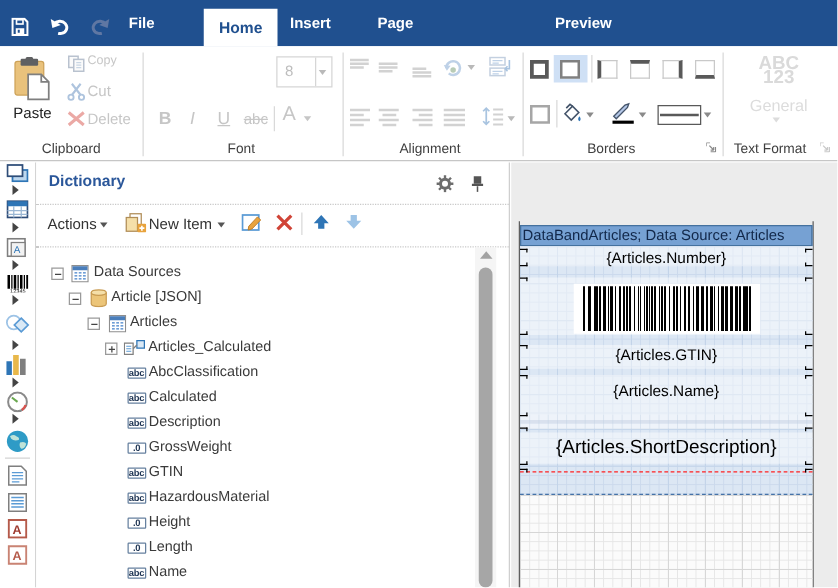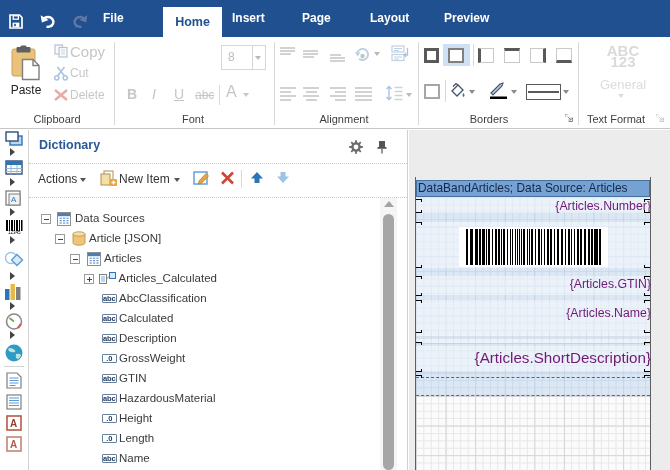--- a/index.html
+++ b/index.html
@@ -40,21 +40,21 @@
 
 .abcicon { position:absolute; width:15.5px; height:9.5px; box-sizing:border-box; border:1px solid #66809f; border-radius:1px; background:#fff; font-size:7.5px; font-weight:bold; color:#1f3554; text-align:center; line-height:7.5px; letter-spacing:-0.2px; }
 
 
 #designer { position:absolute; left:409px; top:130px; width:261px; height:340px; background:#ececec; }
 #tabbar { position:absolute; left:0; top:0; width:261px; height:32px; background:#fff; border-bottom:1px solid #d4d4d4; box-sizing:border-box; }
 #page1tab { position:absolute; left:5px; top:3px; width:77px; height:30px; background:#fff; border-left:1px solid #c6c6c6; border-right:1px solid #c6c6c6; border-top:3px solid #24477f; z-index:2; }
 #page { position:absolute; left:6px; top:47px; width:236px; height:293px; }
 .gridblue { background-color:#dce7f4; background-image:linear-gradient(to right,#c3d4e9 1px,transparent 1px),linear-gradient(to bottom,#c3d4e9 1px,transparent 1px),linear-gradient(to right,#cbd9ec 1px,transparent 1px),linear-gradient(to bottom,#cbd9ec 1px,transparent 1px); background-size:29.6px 29.6px,29.6px 29.6px,7.4px 7.4px,7.4px 7.4px; }
 .gridwhite { background-color:#fbfbfb; background-image:linear-gradient(to right,#d6d6d6 1px,transparent 1px),linear-gradient(to bottom,#d6d6d6 1px,transparent 1px),linear-gradient(to right,#e6e6e6 1px,transparent 1px),linear-gradient(to bottom,#e6e6e6 1px,transparent 1px); background-size:29.6px 29.6px,29.6px 29.6px,7.4px 7.4px,7.4px 7.4px; }
-.pagetext { position:absolute; width:100%; text-align:right; color:#701a75; }
+.pagetext { position:absolute; width:100%; text-align:center; color:#000000; }
 .tick { position:absolute; width:6px; height:1px; background:#000; }
 .tick:after { content:""; position:absolute; right:0; width:1px; height:3px; background:#000; }
 .tick.down:after { top:0; }
 .tick.up:after { bottom:0; }
 </style>
 </head>
 <body>
 <div id="root">
 
   <div id="topbar">
@@ -71,40 +71,39 @@
     <svg class="abs" style="left:72px;top:13px" width="17" height="16" viewBox="0 0 17 16">
       <g transform="translate(17,0) scale(-1,1)">
       <path d="M4.2 6.4 C6.4 3.6, 10.8 3.1, 13.2 5.9 C15.6 8.8, 14.4 12.7, 10.2 13.7 C9.3 13.9, 8.4 13.9, 7.5 13.7" fill="none" stroke="#5f77a3" stroke-width="2.4"></path>
       <path d="M1.6 2.2 L2.9 9.4 L9.6 7.0 z" fill="#5f77a3"></path>
       </g>
     </svg>
     <div class="tab" style="left:103px;width:46px;">File</div>
     <div id="hometab">Home</div>
     <div class="tab" style="left:232px;width:46px;">Insert</div>
     <div class="tab" style="left:302px;width:44px;">Page</div>
-    <div class="tab" style="left:370px;width:50px;">Layout</div>
     <div class="tab" style="left:444px;width:56px;">Preview</div>
   </div>
 
   <div id="ribbon">
 
     <svg class="abs" style="left:10px;top:8px" width="32" height="37" viewBox="0 0 32 37">
       <rect x="2" y="4" width="23" height="27" rx="2" fill="#e9c27c" stroke="#cda258" stroke-width="1"></rect>
       <rect x="6.5" y="2" width="14" height="5.5" rx="1" fill="#5f6062"></rect>
       <rect x="10.5" y="0.5" width="6" height="3" rx="1.2" fill="#5f6062"></rect>
       <path d="M12.5 14.5 h10.5 l6 6 v14 h-16.5 z" fill="#fff" stroke="#7f7f7f" stroke-width="1.4"></path>
       <path d="M23 14.5 v6 h6" fill="none" stroke="#7f7f7f" stroke-width="1.4"></path>
     </svg>
     <div class="abs" style="left:6px;top:46px;width:40px;text-align:center;font-size:12px;color:#222;">Paste</div>
     <svg class="abs" style="left:54px;top:7px" width="15" height="14" viewBox="0 0 15 14">
       <rect x="1" y="1" width="7.5" height="9" fill="#fbfbfb" stroke="#b9c2cf" stroke-width="1.2"></rect>
       <rect x="5" y="3.5" width="8" height="9.5" fill="#fbfbfb" stroke="#b9c2cf" stroke-width="1.2"></rect>
       <path d="M7 6 h4 M7 8 h4 M7 10 h4" stroke="#c9d6e4" stroke-width="1"></path>
     </svg>
-    <div class="abs gray" style="left:70px;top:6px;font-size:15px;text-align:center;">Copy</div>
+    <div class="abs gray" style="left:70px;top:6px;font-size:10px;text-align:center;">Copy</div>
     <svg class="abs" style="left:53px;top:29px" width="16" height="15" viewBox="0 0 16 15">
       <path d="M4.5 1 L11.5 10 M11.5 1 L4.5 10" stroke="#aec4de" stroke-width="1.7"></path>
       <circle cx="3.8" cy="11.8" r="2.1" fill="none" stroke="#aec4de" stroke-width="1.5"></circle>
       <circle cx="12.2" cy="11.8" r="2.1" fill="none" stroke="#aec4de" stroke-width="1.5"></circle>
     </svg>
     <div class="abs gray" style="left:70px;top:29px;font-size:12px;">Cut</div>
     <svg class="abs" style="left:53px;top:51px" width="16" height="14" viewBox="0 0 16 14">
       <path d="M2 2 L14 12 M14 2 L2 12" stroke="#eba9a5" stroke-width="2.4"></path>
     </svg>
     <div class="abs gray" style="left:70px;top:51px;font-size:12px;">Delete</div>

